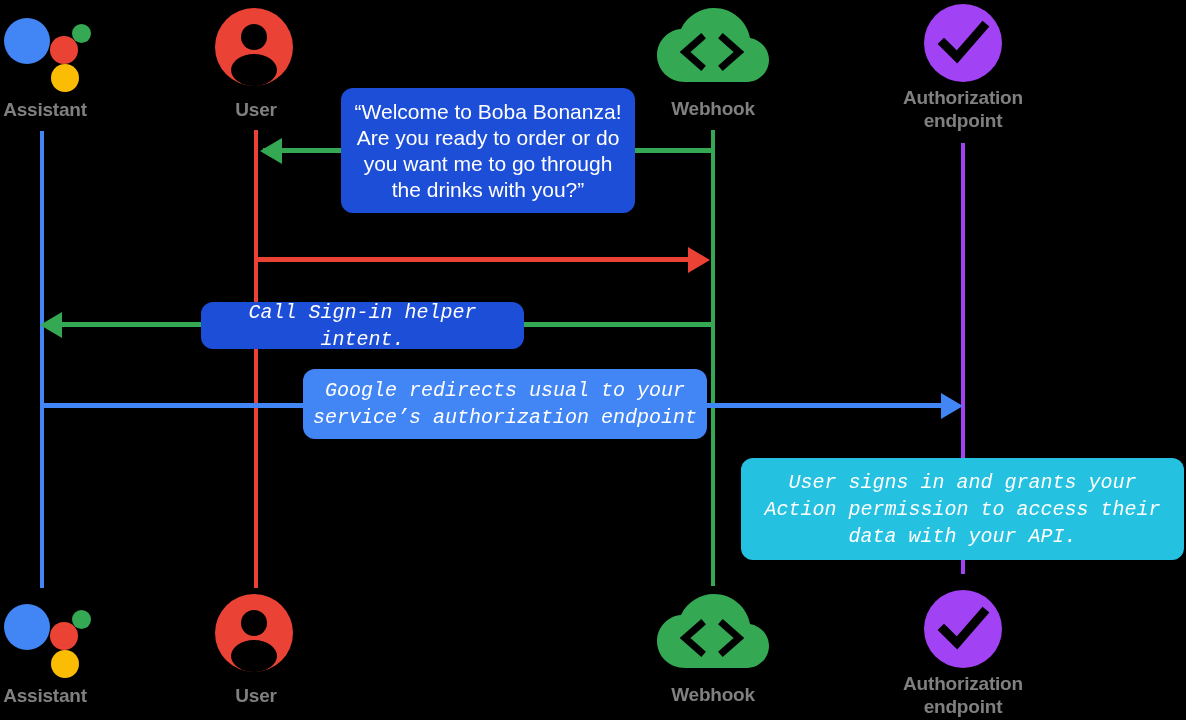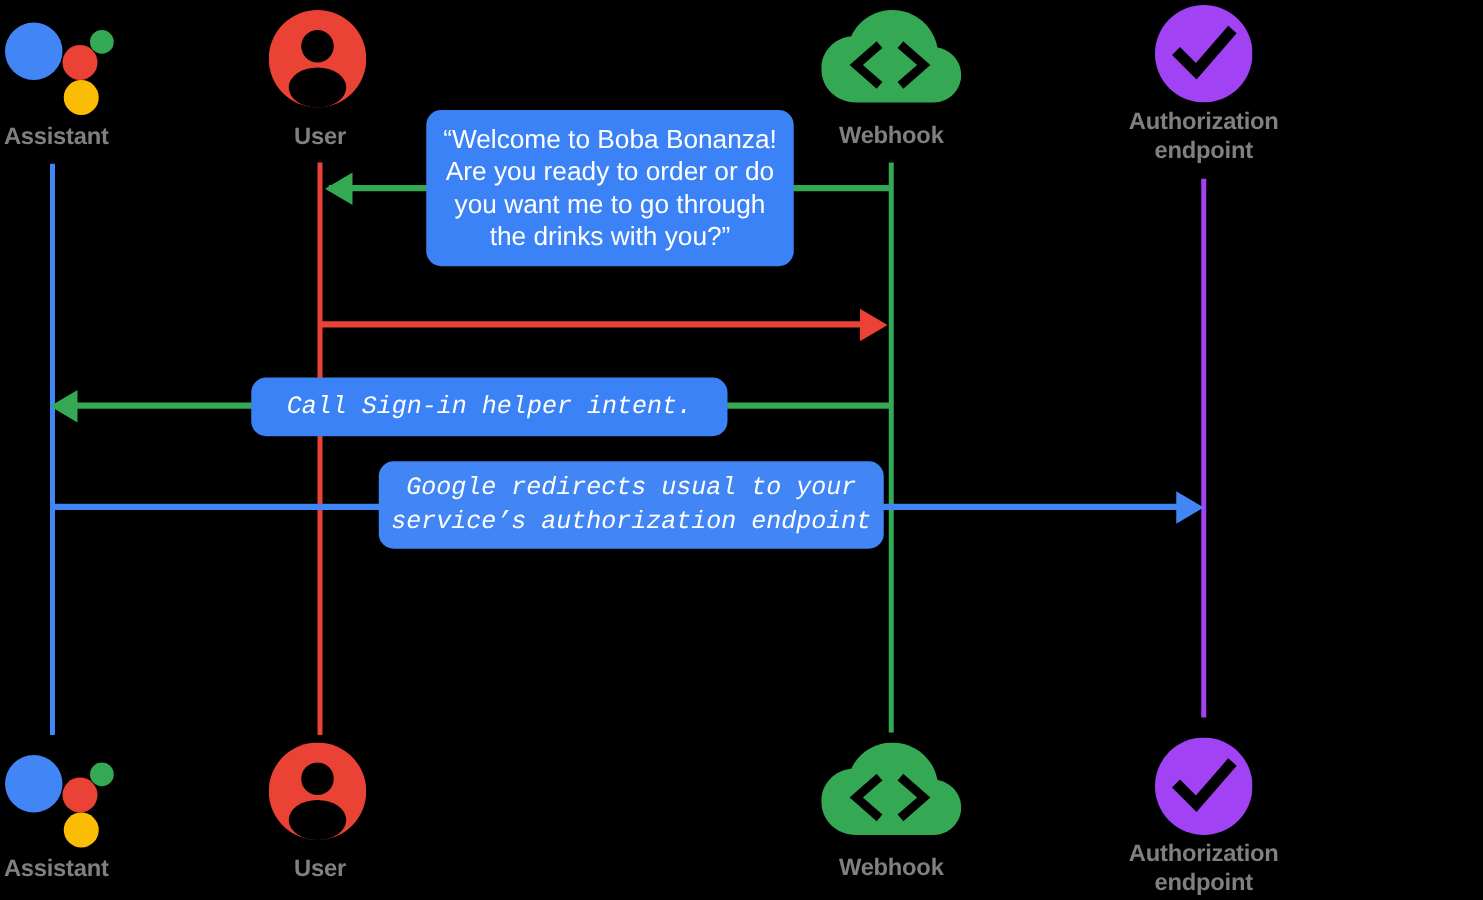--- a/index.html
+++ b/index.html
@@ -56,21 +56,21 @@
   .bubble{
     position:absolute;
     border-radius:12px;
     color:#ffffff;
     box-sizing:border-box;
     display:flex;
     align-items:center;
     justify-content:center;
     text-align:center;
   }
-  .bubble.green{background:#3b82f6;}
+  .bubble.green{background:#1d4ed8;}
   .bubble.red{background:#EA4335;}
   .bubble.blue{background:#4285F4;}
   .bubble.cyan{background:#24C1E0;}
 
   .bubble .txt{white-space:pre-line;}
 
   .sans{font-family:"Liberation Sans",sans-serif;font-size:21px;line-height:26px;}
   .mono{font-family:"Liberation Mono",monospace;font-style:italic;font-size:20px;line-height:27px;}
 </style>
 </head>
@@ -125,31 +125,36 @@
 Are you ready to order or do
 you want me to go through
 the drinks with you?”</span>
   </div>
 
   <div class="msgline red" style="left:256px;top:257px;width:432px;"></div>
   <div class="arrow right" style="left:688px;top:247px;"></div>
 
   <div class="msgline green" style="left:60px;top:322px;width:653px;"></div>
   <div class="arrow left" style="left:40px;top:312px;"></div>
-  <div class="bubble green" style="left:201px;top:302px;width:381px;height:47px;">
+  <div class="bubble green" style="left:201px;top:302px;width:323px;height:47px;">
     <span class="txt mono">Call Sign-in helper intent.</span>
   </div>
 
   <div class="msgline blue" style="left:40px;top:403px;width:903px;"></div>
   <div class="arrow right blue" style="left:941px;top:393px;"></div>
   <div class="bubble blue" style="left:303px;top:369px;width:404px;height:70px;">
     <span class="txt mono">Google redirects usual to your
 service’s authorization endpoint</span>
   </div>
 
+  <div class="bubble cyan" style="left:741px;top:458px;width:443px;height:102px;">
+    <span class="txt mono">User signs in and grants your
+Action permission to access their
+data with your API.</span>
+  </div>
 
   <div class="assistant-icon" style="left:2px;top:594px;">
     <span class="dot blue" style="left:2px;top:10px;width:46px;height:46px;"></span>
     <span class="dot red" style="left:48px;top:28px;width:28px;height:28px;"></span>
     <span class="dot green" style="left:70px;top:16px;width:19px;height:19px;"></span>
     <span class="dot yellow" style="left:49px;top:56px;width:28px;height:28px;"></span>
   </div>
   <div class="actor-label" style="left:-15px;top:684px;width:120px;">Assistant</div>
 
   <div class="user-icon" style="left:215px;top:594px;">

